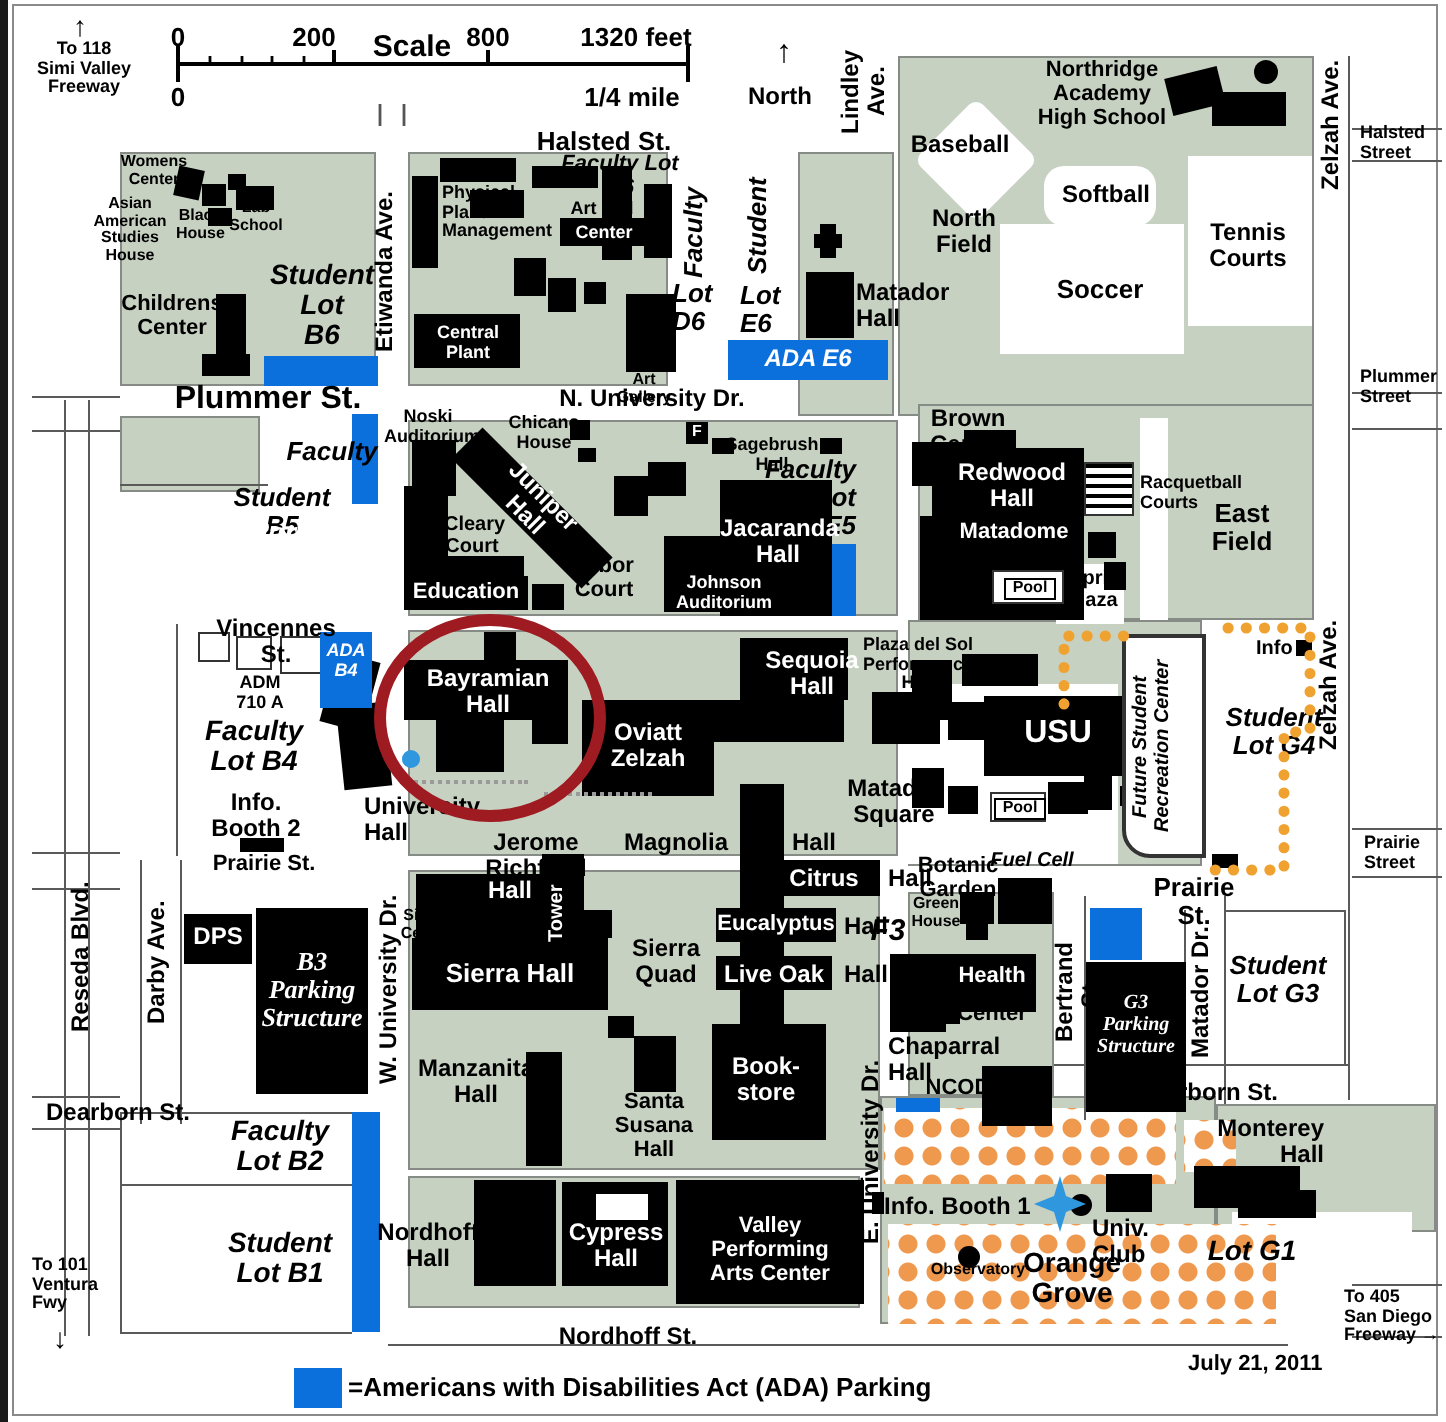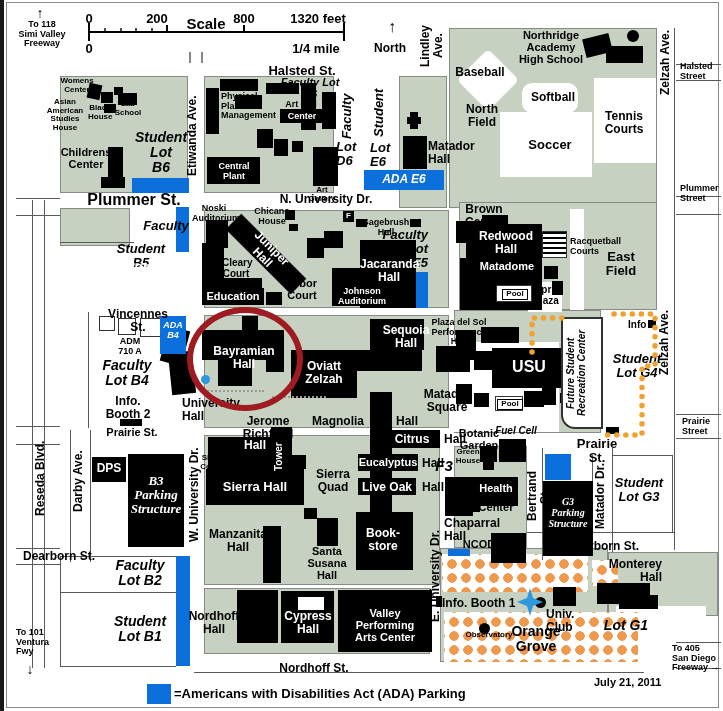--- a/index.html
+++ b/index.html
@@ -362,21 +362,21 @@
 Courts</div>
   <div class="lbl s8" style="left:494px;top:289px;width:32px;z-index:5;border:1px solid #000;background:#fff;left:498px;width:24px">Pool</div>
   <div class="lbl s10" style="left:526px;top:285px;width:32px">Sprit
 Plaza</div>
   <div class="lbl s13" style="left:594px;top:250px;width:46px">East
 Field</div>
   <div class="lbl s12 lt" style="left:178px;top:397px;width:62px">University
 Hall</div>
   <div class="lbl s12" style="left:136px;top:395px;width:48px;left:100px">Info.
 Booth 2</div>
-  <div class="lbl s12 w" style="left:200px;top:345px;width:80px">Bayramian
+  <div class="lbl s12 w" style="left:200px;top:333px;width:80px">Bayramian
 Hall</div>
   <div class="lbl s12 w" style="left:289px;top:360px;width:62px">Oviatt
 Zelzah</div>
   <div class="lbl s12 w" style="left:366px;top:324px;width:72px">Sequoia
 Hall</div>
   <div class="lbl s9" style="left:426px;top:318px;width:58px">Plaza del Sol
 Performance
 Hall</div>
   <div class="lbl s16 w" style="left:490px;top:358px;width:70px">USU</div>
   <div class="lbl s8" style="left:493px;top:399px;width:24px;border:1px solid #000;background:#fff;z-index:5">Pool</div>

